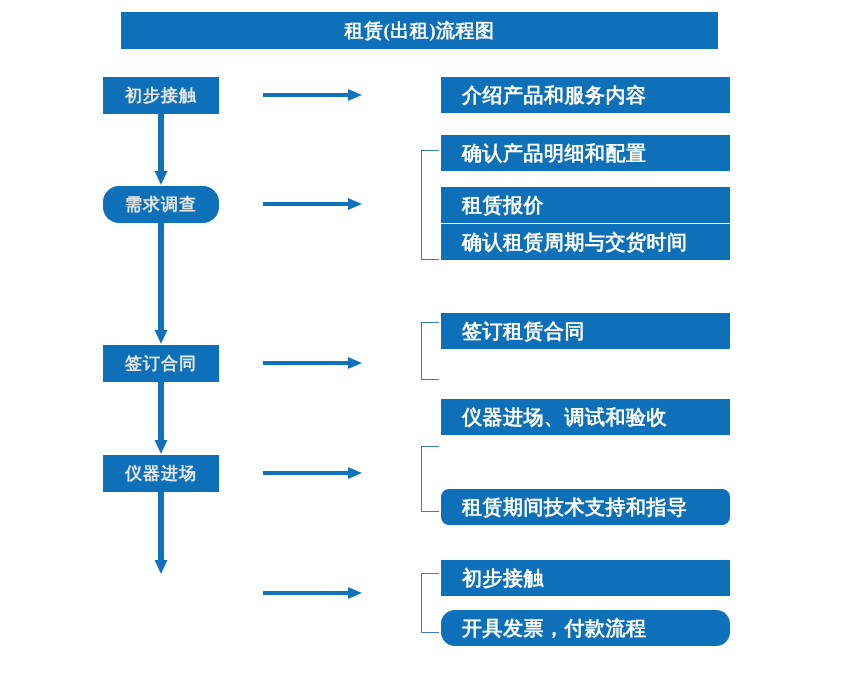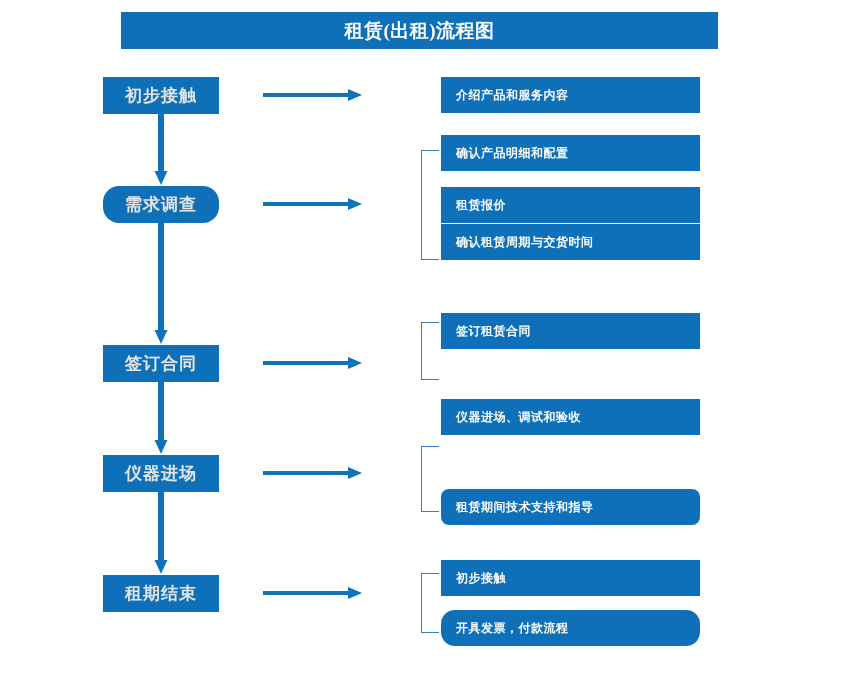--- a/index.html
+++ b/index.html
@@ -48,29 +48,29 @@
     display: flex;
     align-items: center;
     justify-content: center;
     letter-spacing: 1px;
   }
 
   
   .detail-box {
     position: absolute;
     left: 441px;
-    width: 259px;
+    width: 289px;
     height: 36px;
     background: #0d70b8;
     color: #ffffff;
-    font-size: 12px;
+    font-size: 20px;
     font-weight: bold;
     display: flex;
     align-items: center;
-    padding-left: 15px;
+    padding-left: 21px;
     box-sizing: border-box;
     letter-spacing: 0.5px;
   }
 
   
   .h-arrow {
     position: absolute;
     width: 100px;
     height: 14px;
   }
@@ -98,21 +98,20 @@
   <div class="title-bar">租赁(出租)流程图</div>
 
   <div class="stage-box" style="left:103px; top:77px;">初步接触</div>
 
   <div class="stage-box" style="left:103px; top:186px;border-radius:16px;">需求调查</div>
 
   <div class="stage-box" style="left:103px; top:345px;">签订合同</div>
 
   <div class="stage-box" style="left:103px; top:455px;">仪器进场</div>
 
-  <div class="stage-box" style="left:103px; top:575px;">租期结束</div>
 
   <div class="v-arrow" style="left:153px; top:114px; height:72px;">
     <svg width="16" height="72" viewBox="0 0 16 72">
       <line x1="8" y1="0" x2="8" y2="60" stroke="#1072b9" stroke-width="6"></line>
       <polygon points="8,71 1.5,57 14.5,57" fill="#1072b9"></polygon>
     </svg>
   </div>
 
   <div class="v-arrow" style="left:153px; top:223px; height:122px;">
     <svg width="16" height="122" viewBox="0 0 16 122">

